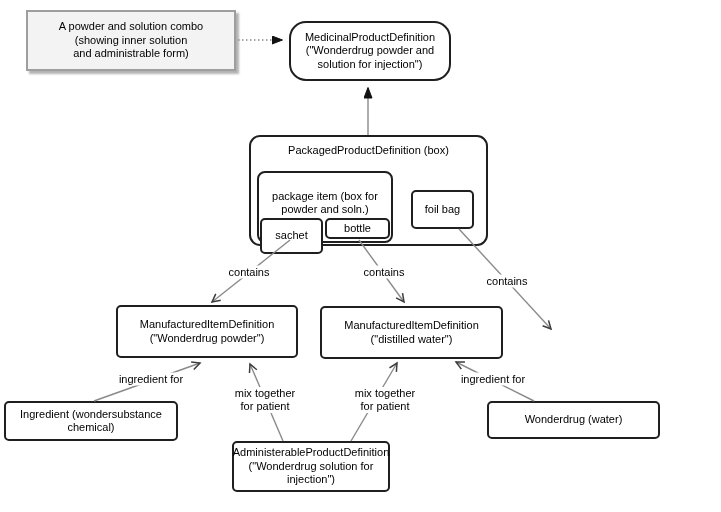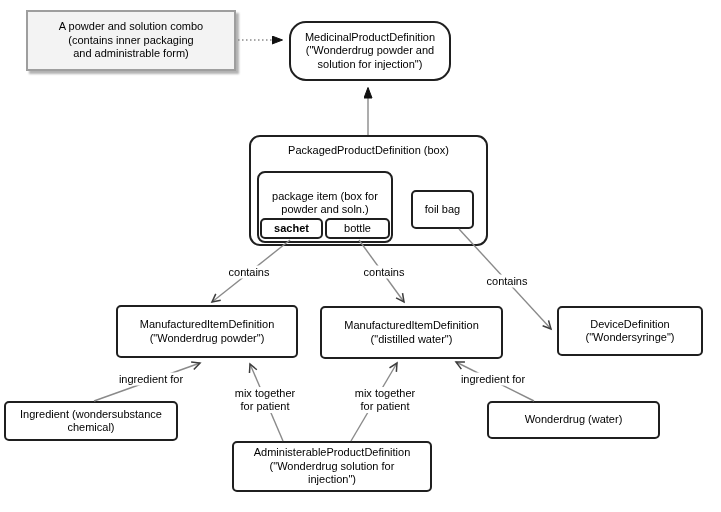--- a/index.html
+++ b/index.html
@@ -49,40 +49,40 @@
     pointer-events:none;
   }
 </style>
 </head>
 <body>
 
 <div id="canvas">
 
   <div class="node note" style="left:26px;top:10px;width:210px;height:61px;">
     <span>A powder and solution combo
-(contains inner packaging
+(showing inner solution
 and administrable form)</span>
   </div>
 
   <div class="node" style="left:289px;top:21px;width:162px;height:60px;border-radius:17px;">
     <span>MedicinalProductDefinition
 ("Wonderdrug powder and
 solution for injection")</span>
   </div>
 
   <div class="node container-node" style="left:249px;top:135px;width:239px;height:111px;border-radius:11px;">
     <div class="container-title">PackagedProductDefinition (box)</div>
   </div>
 
   <div class="node pkg-item" style="left:257px;top:171px;width:136px;height:72px;border-radius:8px;">
     <div class="container-title">package item (box for
 powder and soln.)</div>
   </div>
 
-  <div class="node" style="left:260px;top:218px;width:63px;height:21px;font-weight:bold;">
+  <div class="node" style="left:260px;top:218px;width:63px;height:36px;">
     <span>sachet</span>
   </div>
 
   <div class="node" style="left:325px;top:218px;width:65px;height:21px;">
     <span>bottle</span>
   </div>
 
   <div class="node" style="left:411px;top:190px;width:63px;height:39px;">
     <span>foil bag</span>
   </div>
@@ -90,35 +90,31 @@
   <div class="node" style="left:116px;top:305px;width:182px;height:53px;">
     <span>ManufacturedItemDefinition
 ("Wonderdrug powder")</span>
   </div>
 
   <div class="node" style="left:320px;top:306px;width:183px;height:53px;">
     <span>ManufacturedItemDefinition
 ("distilled water")</span>
   </div>
 
-  <div class="node" style="left:557px;top:306px;width:146px;height:50px;">
-    <span>DeviceDefinition
-("Wondersyringe")</span>
-  </div>
 
   <div class="node" style="left:4px;top:401px;width:174px;height:40px;">
     <span>Ingredient (wondersubstance
 chemical)</span>
   </div>
 
   <div class="node" style="left:487px;top:401px;width:173px;height:38px;">
     <span>Wonderdrug (water)</span>
   </div>
 
-  <div class="node" style="left:232px;top:441px;width:200px;height:51px;">
+  <div class="node" style="left:232px;top:441px;width:158px;height:51px;">
     <span>AdministerableProductDefinition
 ("Wonderdrug solution for
 injection")</span>
   </div>
 
   <svg class="wires" width="721" height="512" viewBox="0 0 721 512">
     <defs>
       <marker id="mFilled" markerWidth="13" markerHeight="11" refX="10.5" refY="4.5" orient="auto" markerUnits="userSpaceOnUse">
         <path d="M0.5,0.5 L11,4.5 L0.5,8.5 Z" fill="#111111" stroke="#111111"></path>
       </marker>

